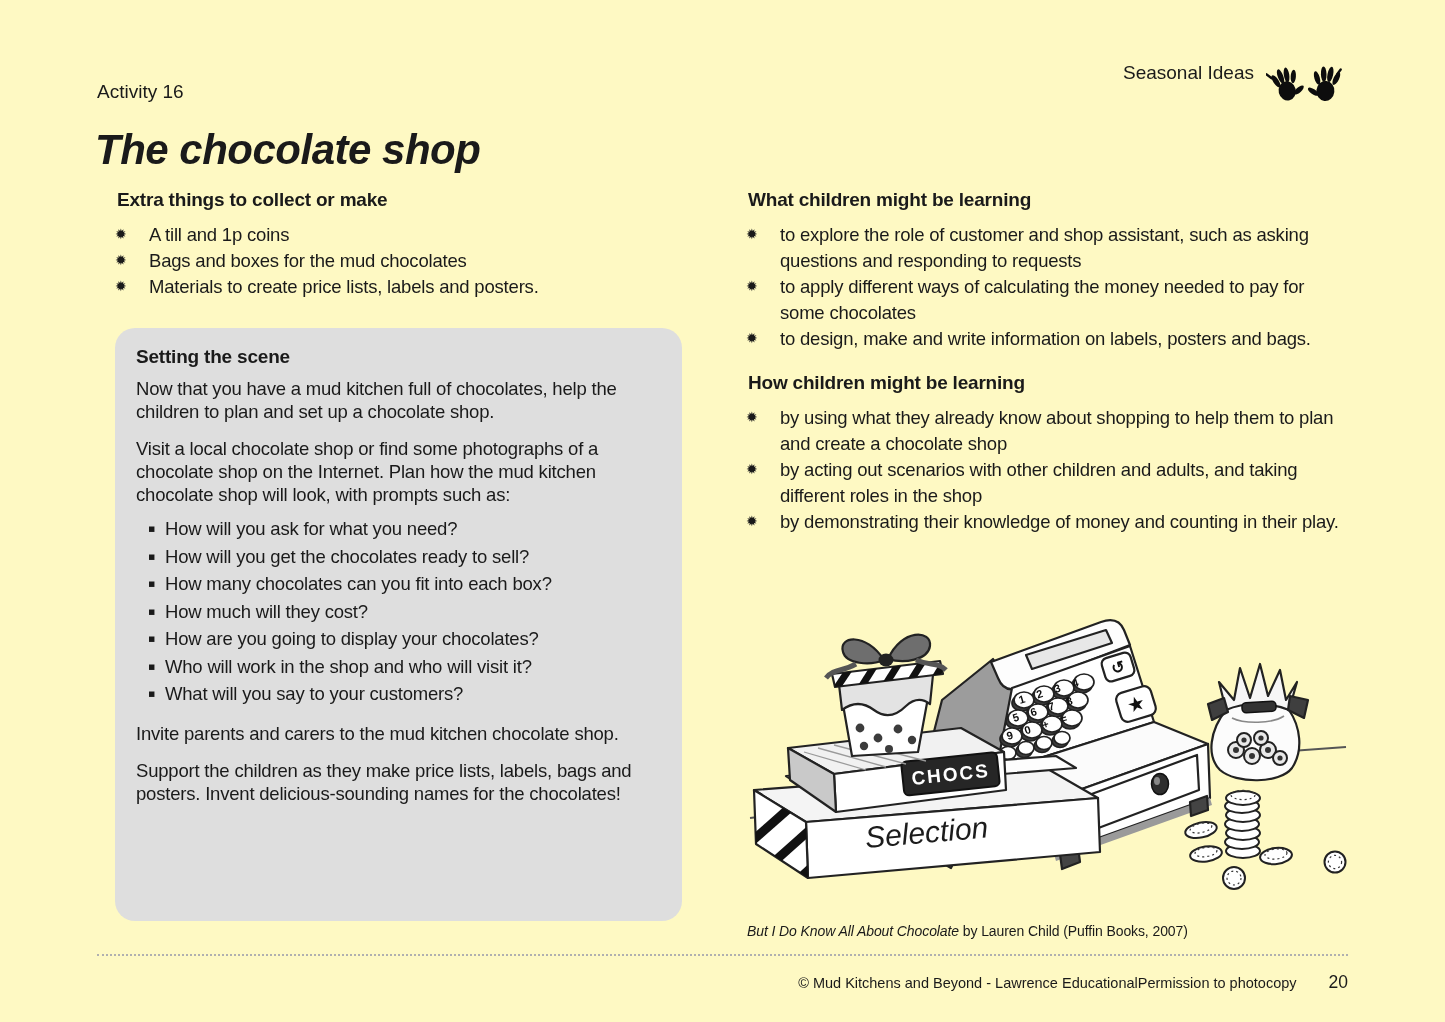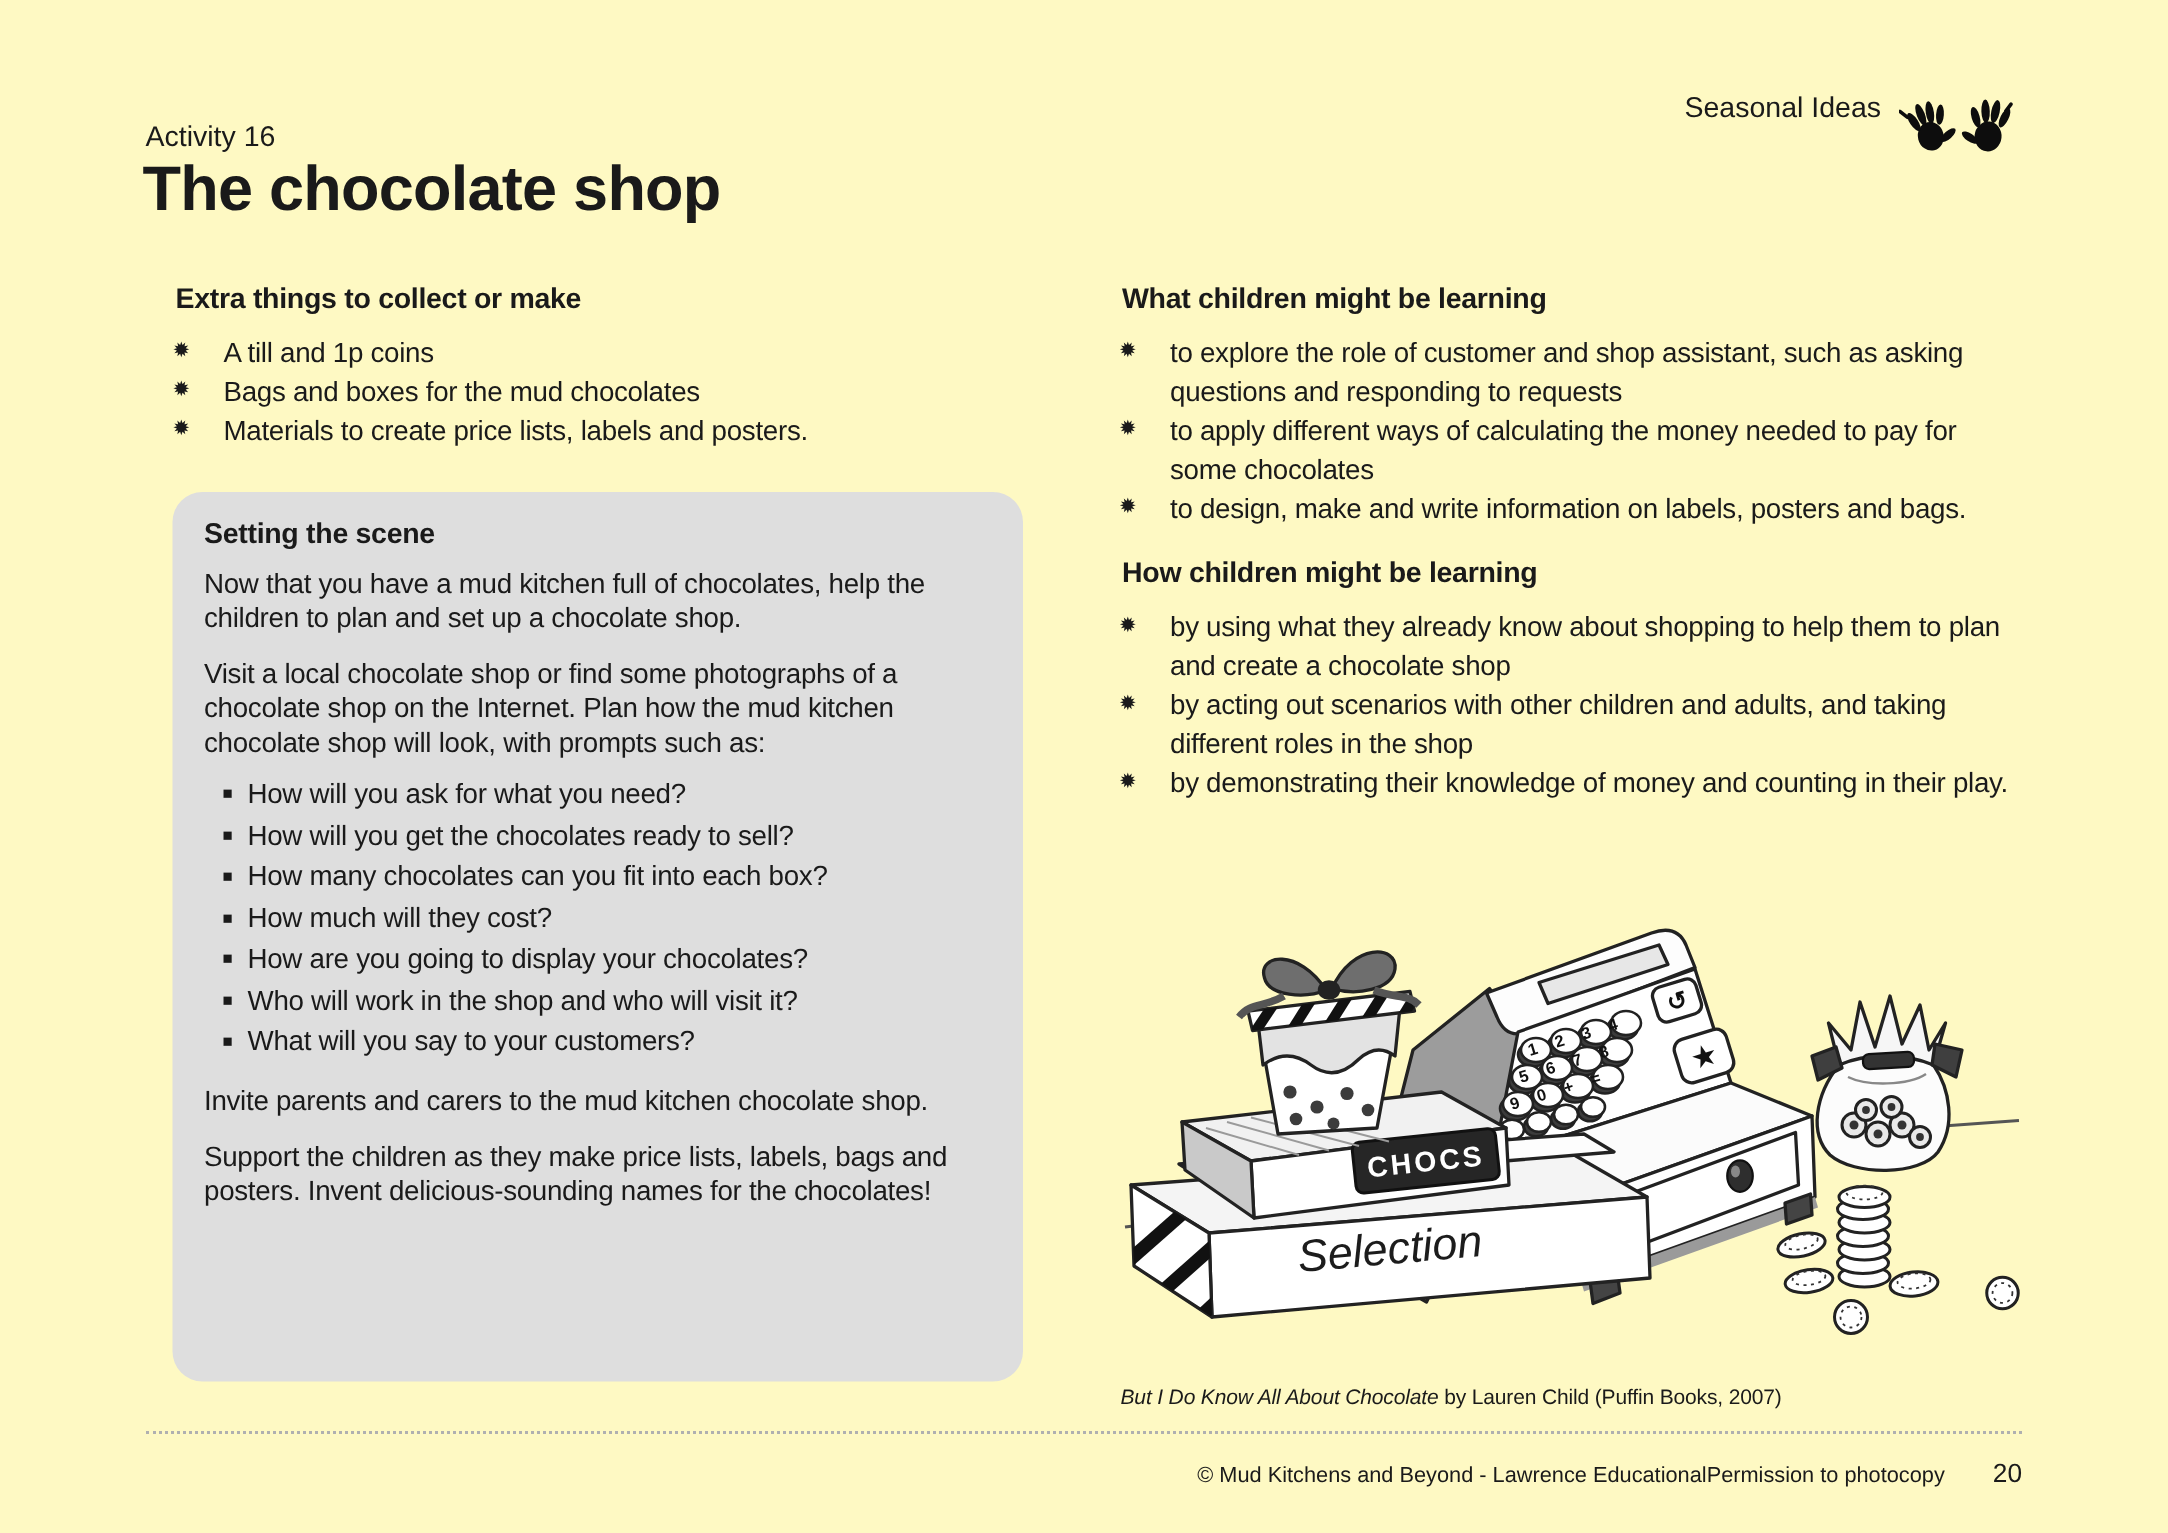--- a/index.html
+++ b/index.html
@@ -5,21 +5,21 @@
   * { margin:0; padding:0; box-sizing:border-box; }
   html,body { background:#888; }
   .page {
     position:relative; width:1445px; height:1022px; background:#fef9c3;
     font-family:"Liberation Sans", sans-serif; color:#1a1a1a; overflow:hidden;
     margin:0 auto;
   }
   .hdr-activity { position:absolute; left:97px; top:81px; font-size:19px; letter-spacing:0; }
   .hdr-right { position:absolute; right:95px; top:62px; display:flex; align-items:flex-start; gap:12px; }
   .hdr-right .label { font-size:19px; padding-bottom:2px; }
-  .page-title { position:absolute; left:95px; top:102px; font-size:42px; font-weight:bold; letter-spacing:-0.5px; }
+  .page-title { position:absolute; left:95px; top:126px; font-size:42px; font-weight:bold; letter-spacing:-0.5px;font-style:italic; }
 
   .col-left  { position:absolute; left:95px;  top:189px; width:610px;padding-left:20px; }
   .col-right { position:absolute; left:746px; top:189px; width:604px; }
 
   h2.sec { font-size:19px; font-weight:bold; margin:0 2px 11px 2px; letter-spacing:-0.2px; }
 
   ul.star-list { list-style:none; }
   ul.star-list li { display:grid; grid-template-columns:34px 1fr; font-size:18.5px; line-height:26px; letter-spacing:-0.2px; }
   ul.star-list .star { font-size:14px; line-height:26px; transform:translateY(-1px); font-family:"DejaVu Sans", sans-serif; }
 

